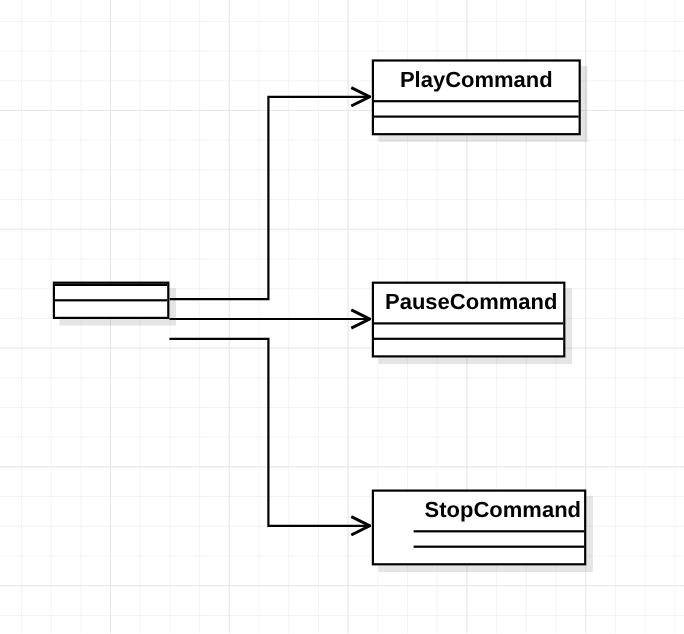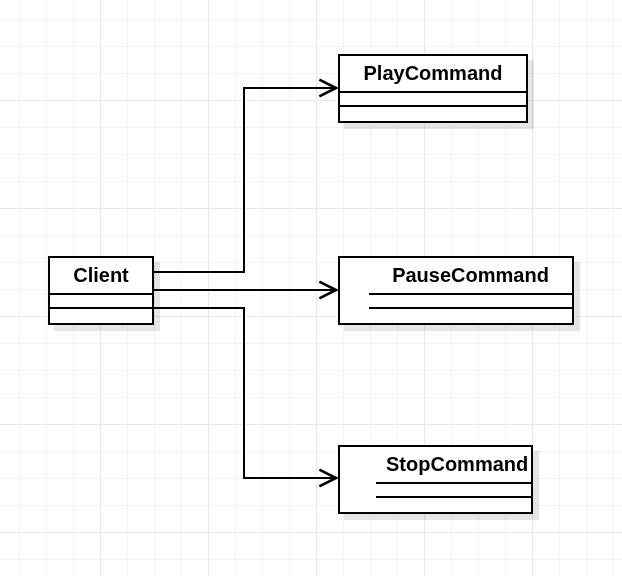--- a/index.html
+++ b/index.html
@@ -67,32 +67,31 @@
     </defs>
 
     <path d="M 154 272 L 244 272 L 244 88 L 336 88" fill="none" stroke="#000" stroke-width="2" marker-end="url(#arrow)"></path>
 
     <path d="M 154 290 L 336 290" fill="none" stroke="#000" stroke-width="2" marker-end="url(#arrow)"></path>
 
     <path d="M 154 308 L 244 308 L 244 478 L 336 478" fill="none" stroke="#000" stroke-width="2" marker-end="url(#arrow)"></path>
   </svg>
 
   <div class="uml-box" style="left:48px; top:256px; width:106px;">
-    <div class="uml-title">Client</div>
     <div class="uml-sep"></div>
     <div class="uml-sep last"></div>
   </div>
 
   <div class="uml-box" style="left:338px; top:54px; width:190px;">
     <div class="uml-title">PlayCommand</div>
     <div class="uml-sep"></div>
     <div class="uml-sep last"></div>
   </div>
 
-  <div class="uml-box" style="left:338px; top:256px; width:236px;padding-left:29px;">
+  <div class="uml-box" style="left:338px; top:256px; width:176px;">
     <div class="uml-title">PauseCommand</div>
     <div class="uml-sep"></div>
     <div class="uml-sep last"></div>
   </div>
 
   <div class="uml-box" style="left:338px; top:445px; width:195px;padding-left:36px;">
     <div class="uml-title">StopCommand</div>
     <div class="uml-sep"></div>
     <div class="uml-sep last"></div>
   </div>

